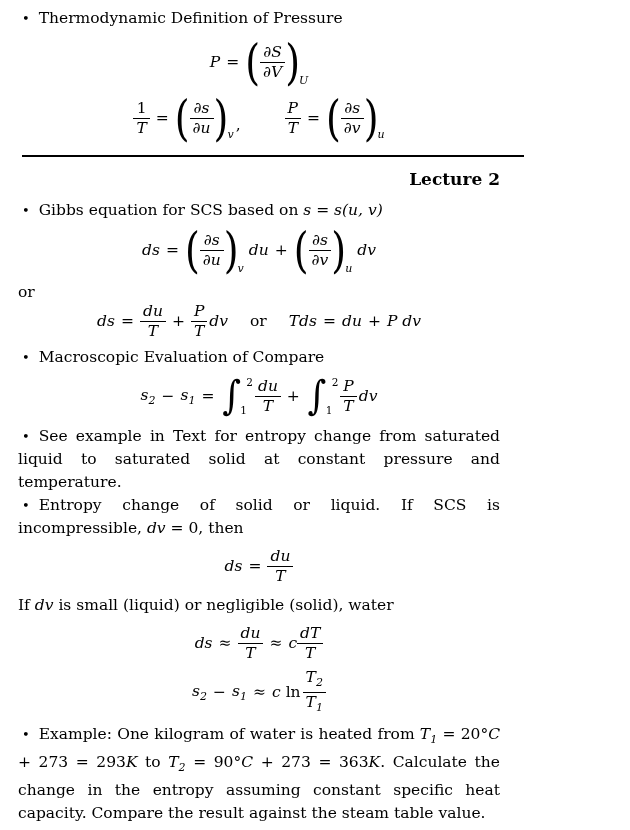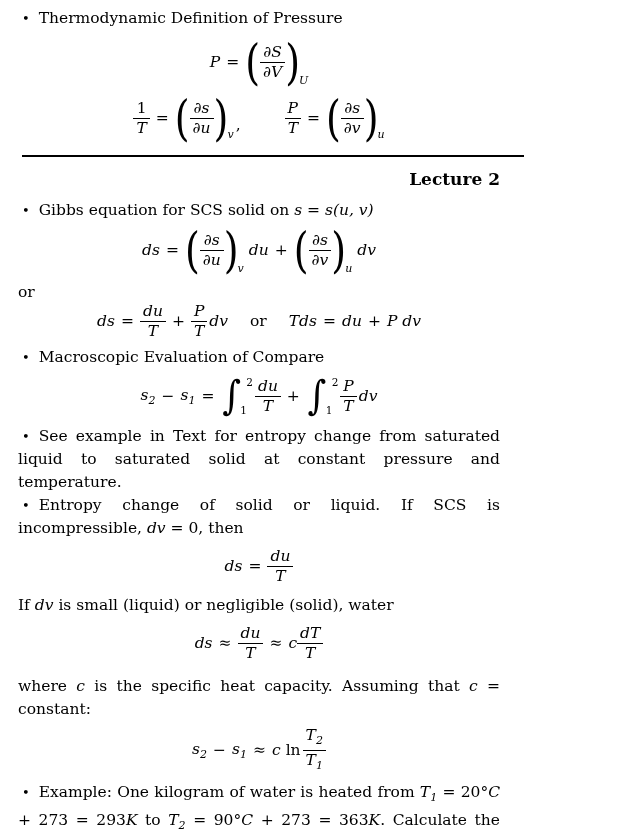--- a/index.html
+++ b/index.html
@@ -103,21 +103,21 @@
         </span>
         <span class="bigp">)</span>
         <span class="psub">u</span>
       </span>
   </div>
 
   <div class="rule"></div>
 
   <div class="heading">Lecture 2</div>
 
-  <div class="para"><span class="bullet">•</span><span>Gibbs equation for SCS solid on </span><span class="mi">s = s(u, v)</span></div>
+  <div class="para"><span class="bullet">•</span><span>Gibbs equation for SCS based on </span><span class="mi">s = s(u, v)</span></div>
 
   <div class="eq eq3">
     <span class="mi">ds</span>
       <span class="rel">=</span>
       <span class="bigp">(</span>
       <span class="frac">
         <span class="num mi">∂s</span>
         <span class="den mi">∂u</span>
       </span>
       <span class="bigp">)</span>
@@ -213,21 +213,20 @@
         <span class="den mi">T</span>
       </span>
       <span class="rel">≈</span>
       <span class="mi">c</span>
       <span class="frac">
         <span class="num mi">dT</span>
         <span class="den mi">T</span>
       </span>
   </div>
 
-  <div class="para t8"><span>where </span><span class="mi">c</span><span> is the specific heat capacity. Assuming that </span><span class="mi">c</span><span> = constant:</span></div>
 
   <div class="eq eq8">
     <span class="grp"><span class="mi">s</span><span class="tsub">2</span></span>
       <span class="plus">−</span>
       <span class="grp"><span class="mi">s</span><span class="tsub">1</span></span>
       <span class="rel">≈</span>
       <span class="mi">c</span>
       <span class="mgl">ln</span>
       <span class="frac mgs">
         <span class="num"><span class="mi">T</span><span class="tsub">2</span></span>

